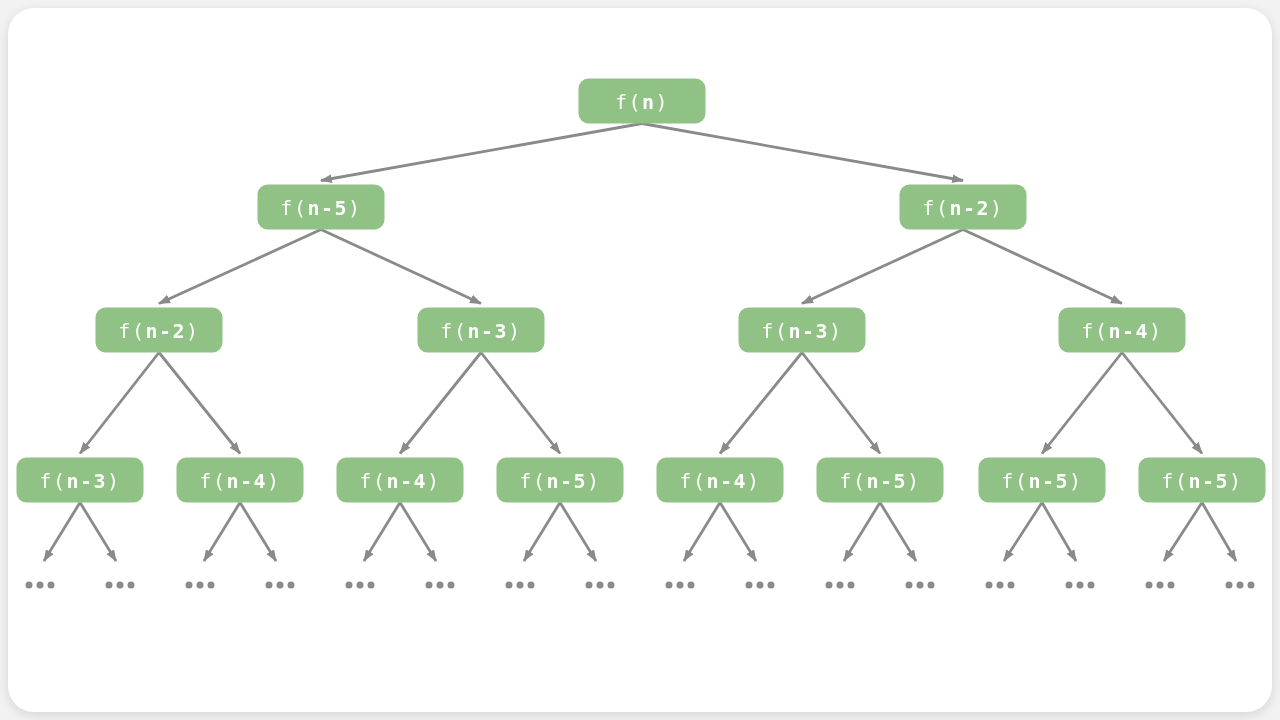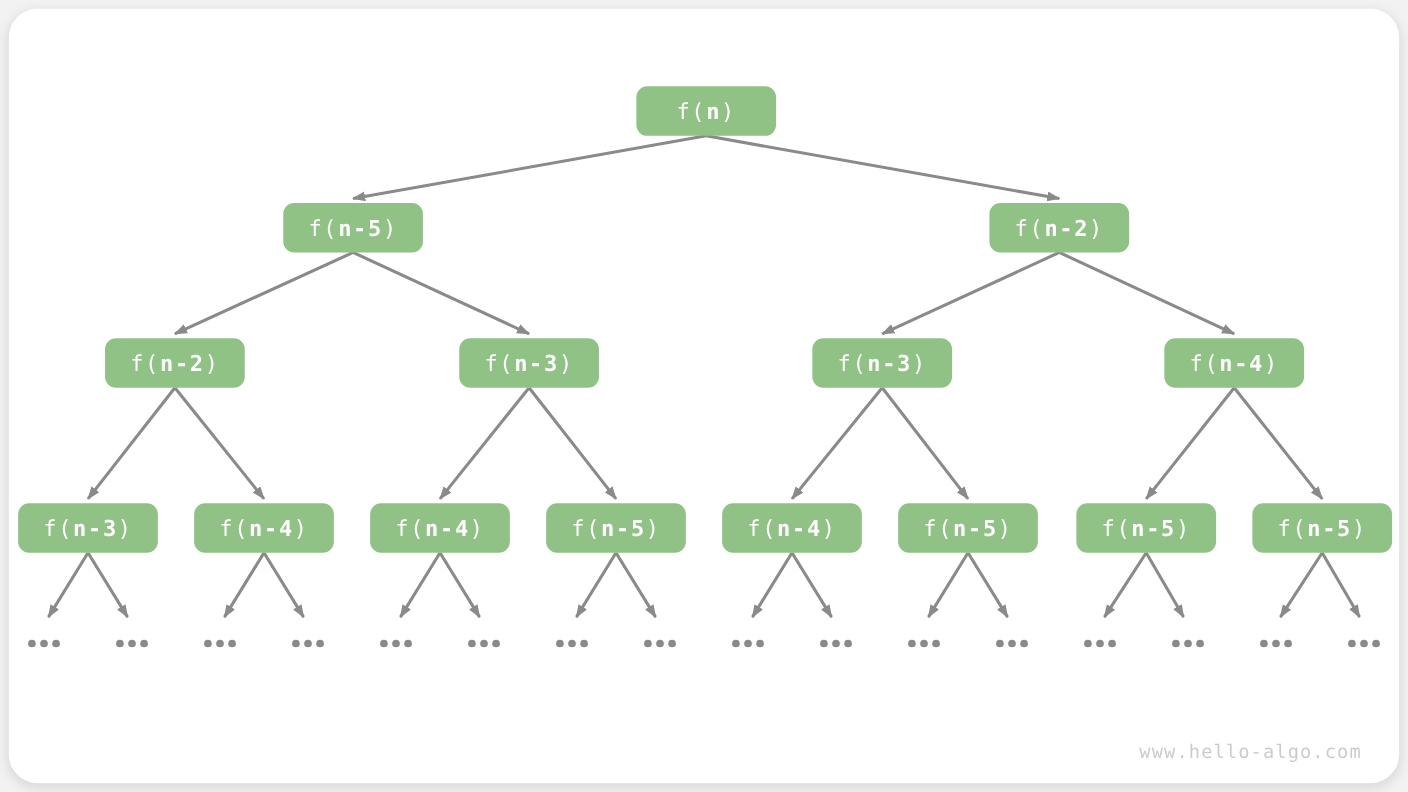--- a/index.html
+++ b/index.html
@@ -261,14 +261,13 @@
         <span class="dot"></span>
         <span class="dot"></span>
       </div>
       <div class="dots" style="left: 1240px; top: 585px;">
         <span class="dot"></span>
         <span class="dot"></span>
         <span class="dot"></span>
       </div>
     </div>
 
-  <div class="watermark">www.hello-algo.com</div>
 </div>
 
 </body></html>

